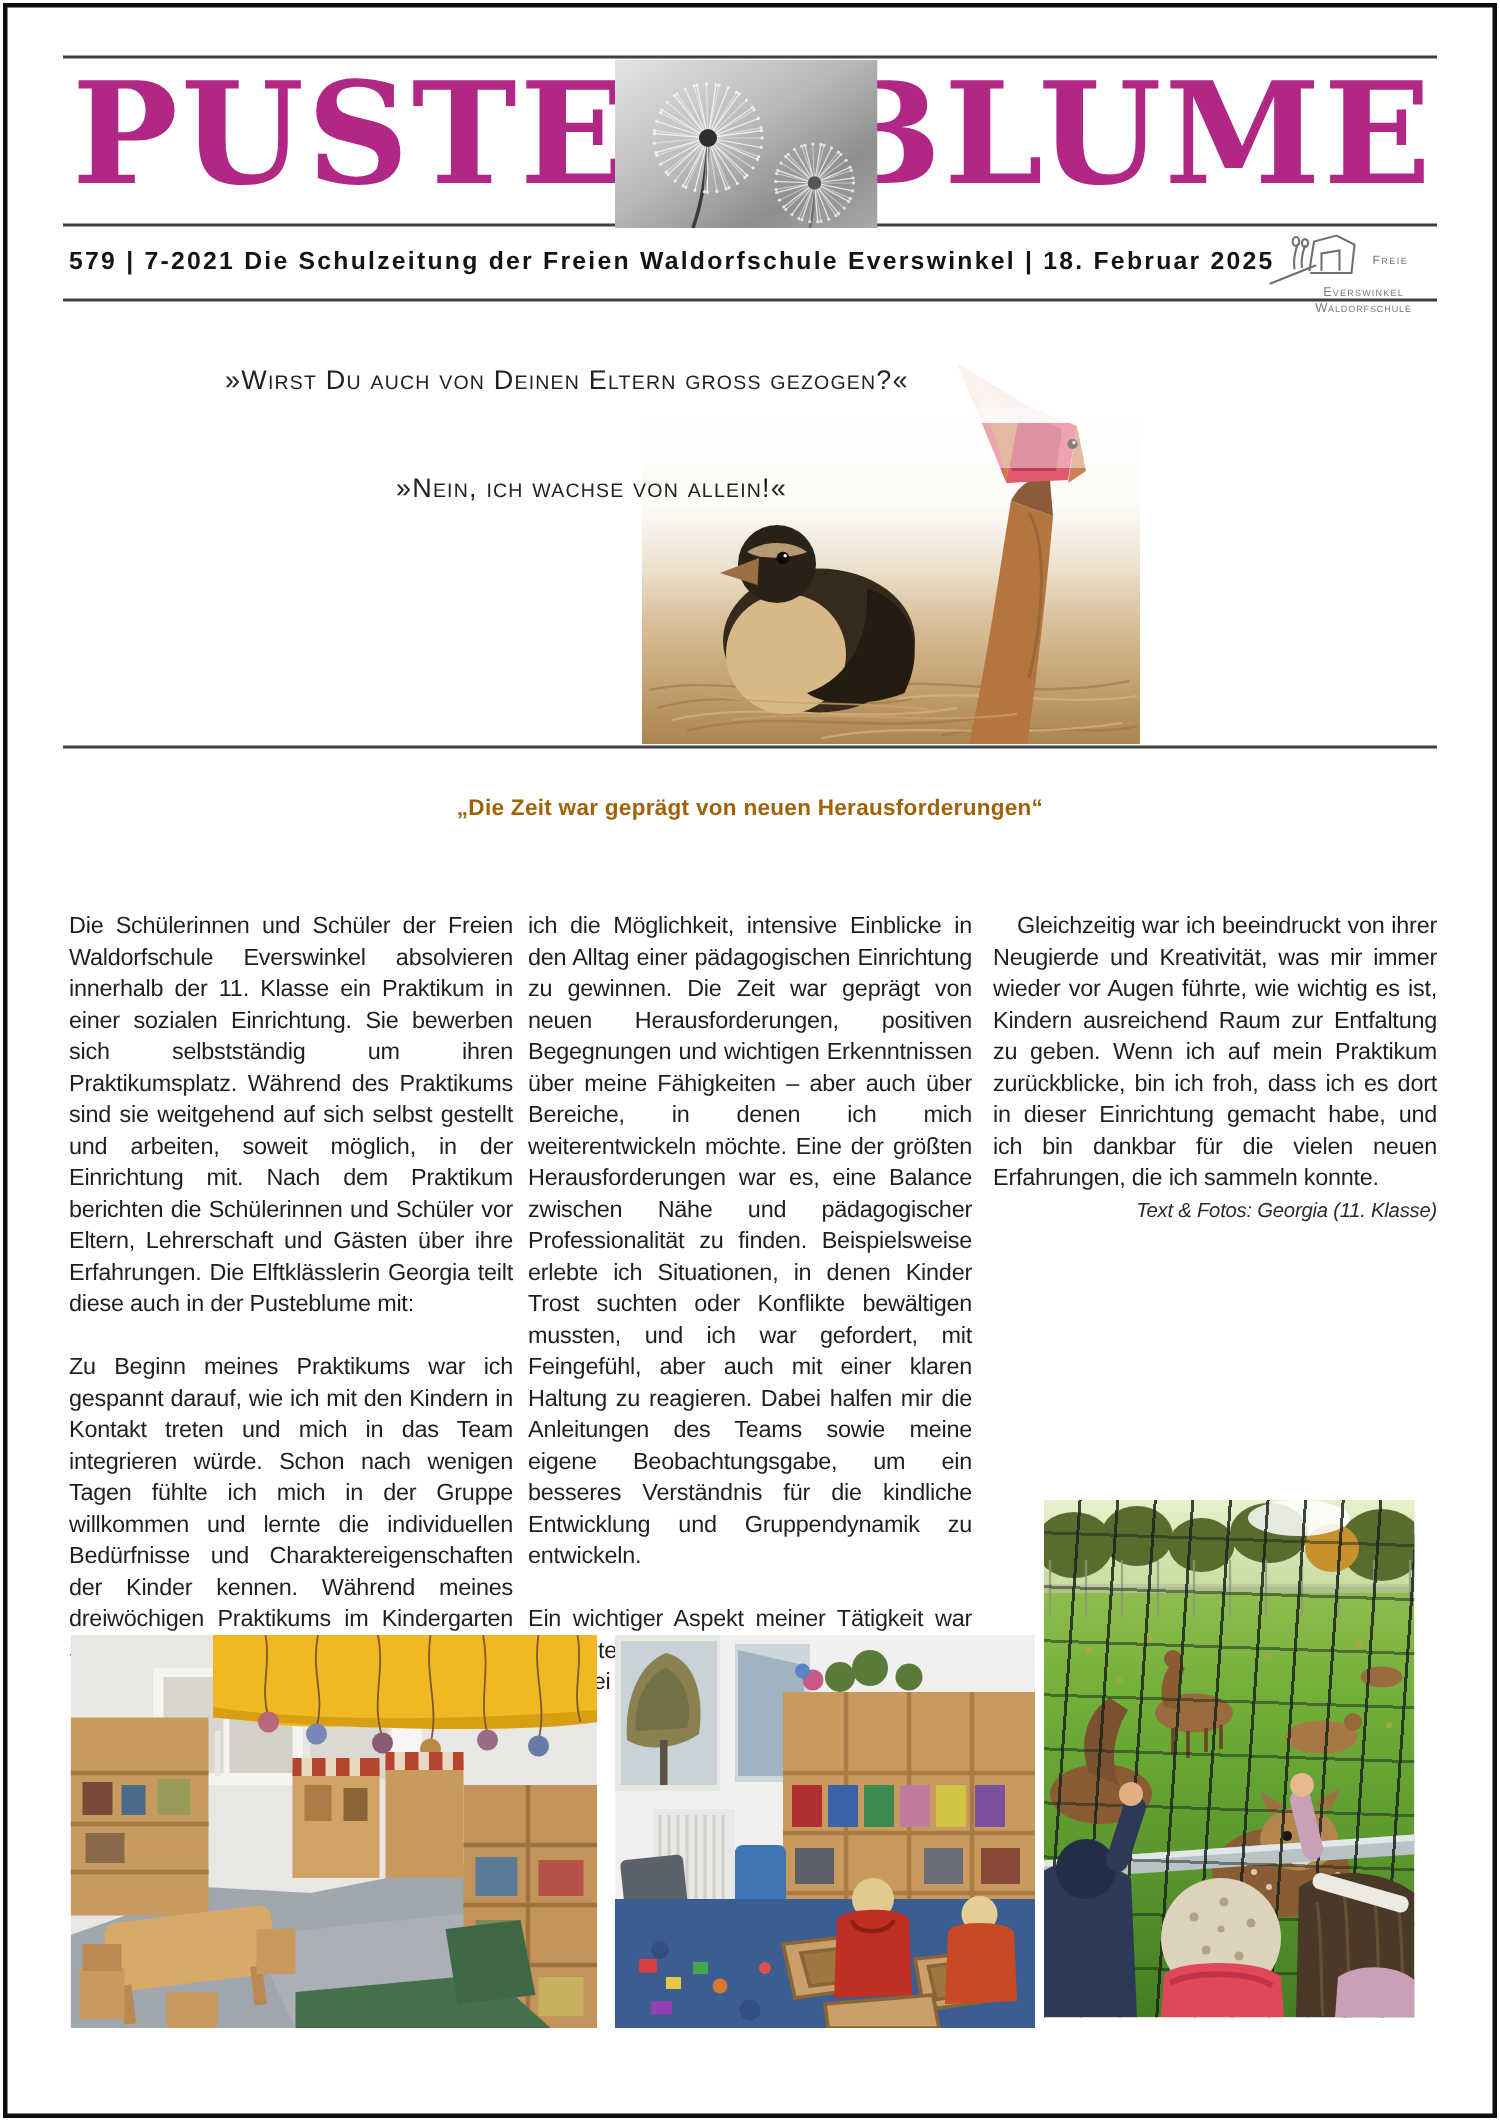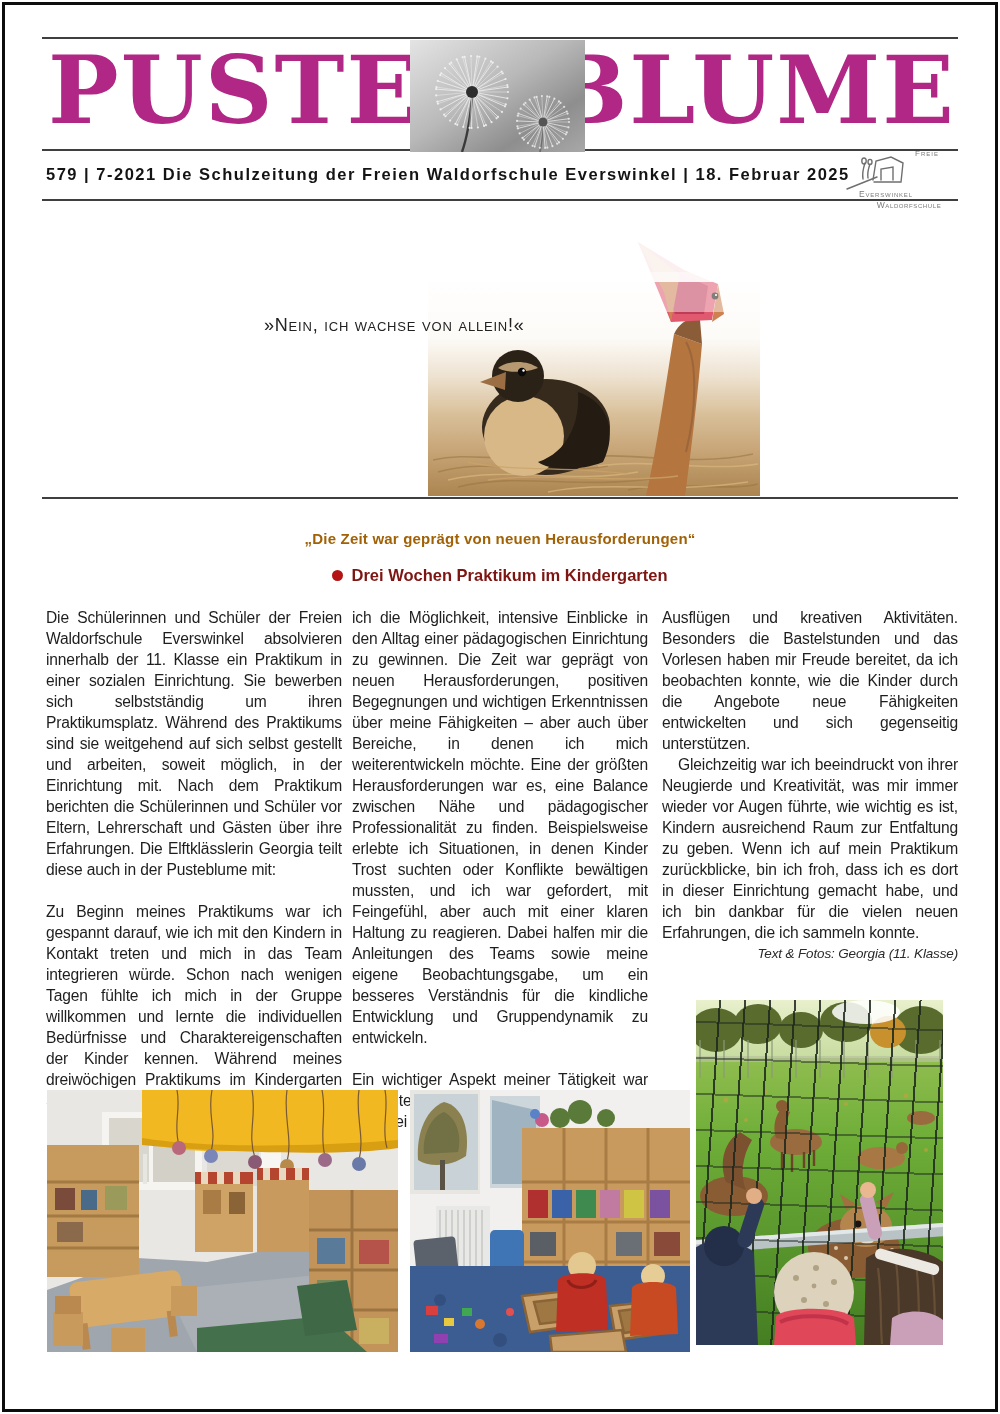--- a/index.html
+++ b/index.html
@@ -10,23 +10,23 @@
   
   .title{position:absolute;top:34px;font-family:"DejaVu Serif",serif;font-weight:bold;
          font-size:94px;line-height:112px;color:#b12785;letter-spacing:2px;z-index:2;}
   .title.left{left:48px;}
   .title.right{right:44px;}
   .dandelion{position:absolute;left:410px;top:40px;width:175px;height:112px;z-index:3;}
   .issueline{position:absolute;left:46px;top:165px;font-size:16.5px;font-weight:bold;
              letter-spacing:1.5px;color:#141414;white-space:nowrap;}
   .logo{position:absolute;left:843px;top:149px;width:116px;height:57px;}
   .logo svg{position:absolute;left:0;top:0;}
-  .logo .t1{position:absolute;left:72px;top:0;font-size:8px;letter-spacing:1px;color:#7a7a7a;font-variant:small-caps;text-align:center;}
+  .logo .t1{position:absolute;left:72px;top:20px;font-size:8px;letter-spacing:1px;color:#7a7a7a;font-variant:small-caps;text-align:center;}
   .logo .t2{position:absolute;left:16px;top:28px;width:100px;text-align:center;font-size:8.5px;letter-spacing:.6px;color:#7a7a7a;font-variant:small-caps;margin-top:23px;}
-  .logo .t3{position:absolute;left:16px;top:40px;width:100px;text-align:left;font-size:8.5px;letter-spacing:.8px;color:#7a7a7a;font-variant:small-caps;}
+  .logo .t3{position:absolute;left:16px;top:40px;width:100px;text-align:center;font-size:8.5px;letter-spacing:.8px;color:#7a7a7a;font-variant:small-caps;}
   
   .birdimg{position:absolute;left:428px;top:222px;width:332px;height:274px;}
   .caption{position:absolute;font-size:18px;letter-spacing:.8px;color:#222;
            font-variant:small-caps;font-family:"Liberation Sans",sans-serif;z-index:4;}
   .cap1{left:150px;top:243px;}
   .cap2{left:264px;top:315px;}
   
   .headline{position:absolute;left:0;top:530px;width:100%;text-align:center;
             font-size:15px;font-weight:bold;color:#a16207;letter-spacing:.2px;}
   .kicker{position:absolute;left:0;top:566px;width:100%;display:flex;justify-content:center;
@@ -320,40 +320,36 @@
       <circle cx="94" cy="150" r="4.2" fill="#0a0a0a"></circle>
         <circle cx="95.5" cy="148.5" r="1.2" fill="#fff"></circle>
       <g stroke="#caa36a" stroke-width="1.3" fill="none" opacity=".8">
         <path d="M40,240 C80,250 140,244 200,252"></path>
           <path d="M60,258 C120,250 190,262 250,254"></path>
       </g>
       <rect width="332" height="60" fill="#ffffff" opacity=".9"></rect>
       <rect y="50" width="332" height="40" fill="#ffffff" opacity=".45"></rect>
     </svg>
   </div>
+  <div class="caption cap1">»Wirst Du auch von Deinen Eltern gross gezogen?«</div>
   <div class="caption cap2">»Nein, ich wachse von allein!«</div>
 
   <div class="rule" style="top:497px;"></div>
 
   <div class="headline">„Die Zeit war geprägt von neuen Herausforderungen“</div>
-  <div class="kicker">
-    <span class="dot"></span>
-    <span class="ktext">Drei Wochen Praktikum im Kindergarten</span>
-  </div>
 
   <div class="col col1">
     <p>Die Schülerinnen und Schüler der Freien Waldorfschule Everswinkel absolvieren innerhalb der 11. Klasse ein Praktikum in einer sozialen Einrichtung. Sie bewerben sich selbstständig um ihren Praktikumsplatz. Während des Praktikums sind sie weitgehend auf sich selbst gestellt und arbeiten, soweit möglich, in der Einrichtung mit. Nach dem Praktikum berichten die Schülerinnen und Schüler vor Eltern, Lehrerschaft und Gästen über ihre Erfahrungen. Die Elftklässlerin Georgia teilt diese auch in der Pusteblume mit:</p>
     <p class="gap">Zu Beginn meines Praktikums war ich gespannt darauf, wie ich mit den Kindern in Kontakt treten und mich in das Team integrieren würde. Schon nach wenigen Tagen fühlte ich mich in der Gruppe willkommen und lernte die individuellen Bedürfnisse und Charaktereigenschaften der Kinder kennen. Während meines dreiwöchigen Praktikums im Kindergarten St. Raphael in Herzebrock-Clarholz hatte</p>
   </div>
   <div class="col col2">
     <p>ich die Möglichkeit, intensive Einblicke in den Alltag einer pädagogischen Einrichtung zu gewinnen. Die Zeit war geprägt von neuen Herausforderungen, positiven Begegnungen und wichtigen Erkenntnissen über meine Fähigkeiten – aber auch über Bereiche, in denen ich mich weiterentwickeln möchte. Eine der größten Herausforderungen war es, eine Balance zwischen Nähe und pädagogischer Professionalität zu finden. Beispielsweise erlebte ich Situationen, in denen Kinder Trost suchten oder Konflikte bewältigen mussten, und ich war gefordert, mit Feingefühl, aber auch mit einer klaren Haltung zu reagieren. Dabei halfen mir die Anleitungen des Teams sowie meine eigene Beobachtungsgabe, um ein besseres Verständnis für die kindliche Entwicklung und Gruppendynamik zu entwickeln.</p>
     <p class="gap">Ein wichtiger Aspekt meiner Tätigkeit war die Unterstützung im täglichen Ablauf, wie z. B. bei Mahlzeiten, Spielen, kleinen</p>
   </div>
   <div class="col col3">
-    <p>Ausflügen und kreativen Aktivitäten. Besonders die Bastelstunden und das Vorlesen haben mir Freude bereitet, da ich beobachten konnte, wie die Kinder durch die Angebote neue Fähigkeiten entwickelten und sich gegenseitig unterstützen.</p>
     <p class="indent">Gleichzeitig war ich beeindruckt von ihrer Neugierde und Kreativität, was mir immer wieder vor Augen führte, wie wichtig es ist, Kindern ausreichend Raum zur Entfaltung zu geben. Wenn ich auf mein Praktikum zurückblicke, bin ich froh, dass ich es dort in dieser Einrichtung gemacht habe, und ich bin dankbar für die vielen neuen Erfahrungen, die ich sammeln konnte.</p>
     <div class="credit">Text &amp; Fotos: Georgia (11. Klasse)</div>
   </div>
 
   <div class="photo photo1">
     <svg width="351" height="262" viewBox="0 0 351 262">
       <rect width="351" height="262" fill="#e9e7e3"></rect>
       <rect x="55" y="22" width="100" height="78" fill="#f5f4f1"></rect>
       <rect x="62" y="28" width="40" height="64" fill="#d9d6ce"></rect>
       <rect x="106" y="28" width="42" height="64" fill="#d3d0c8"></rect>

